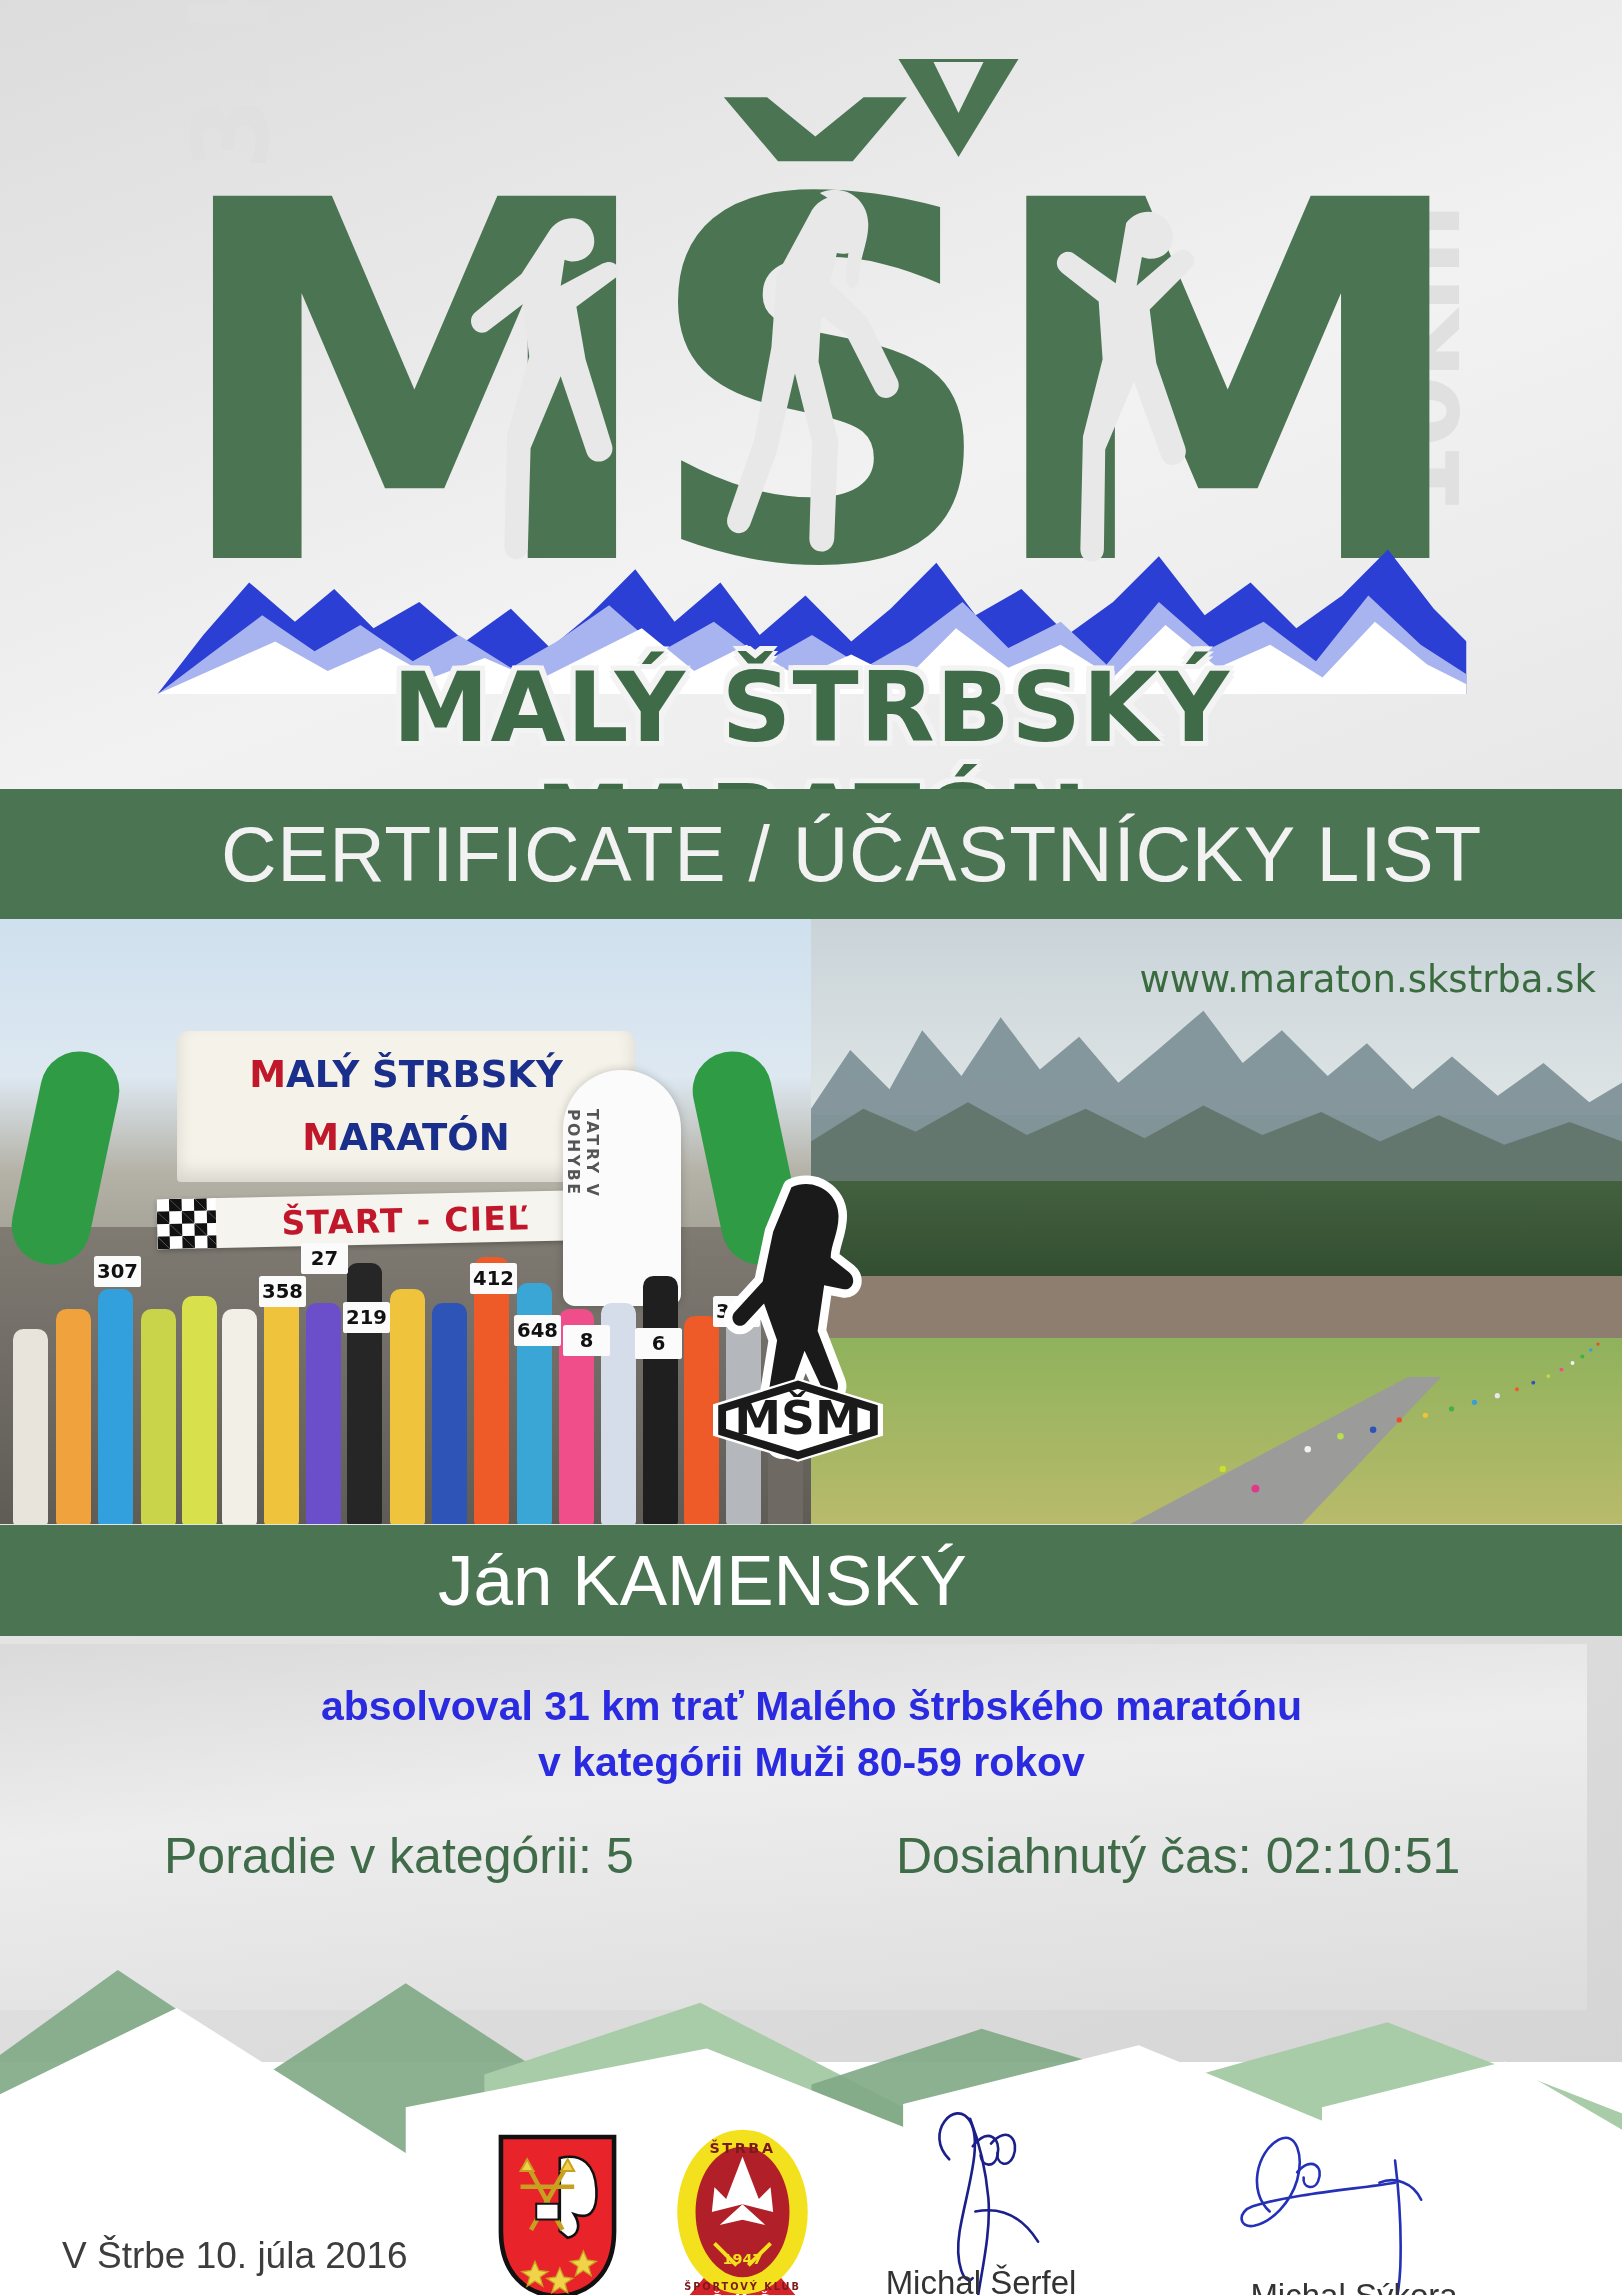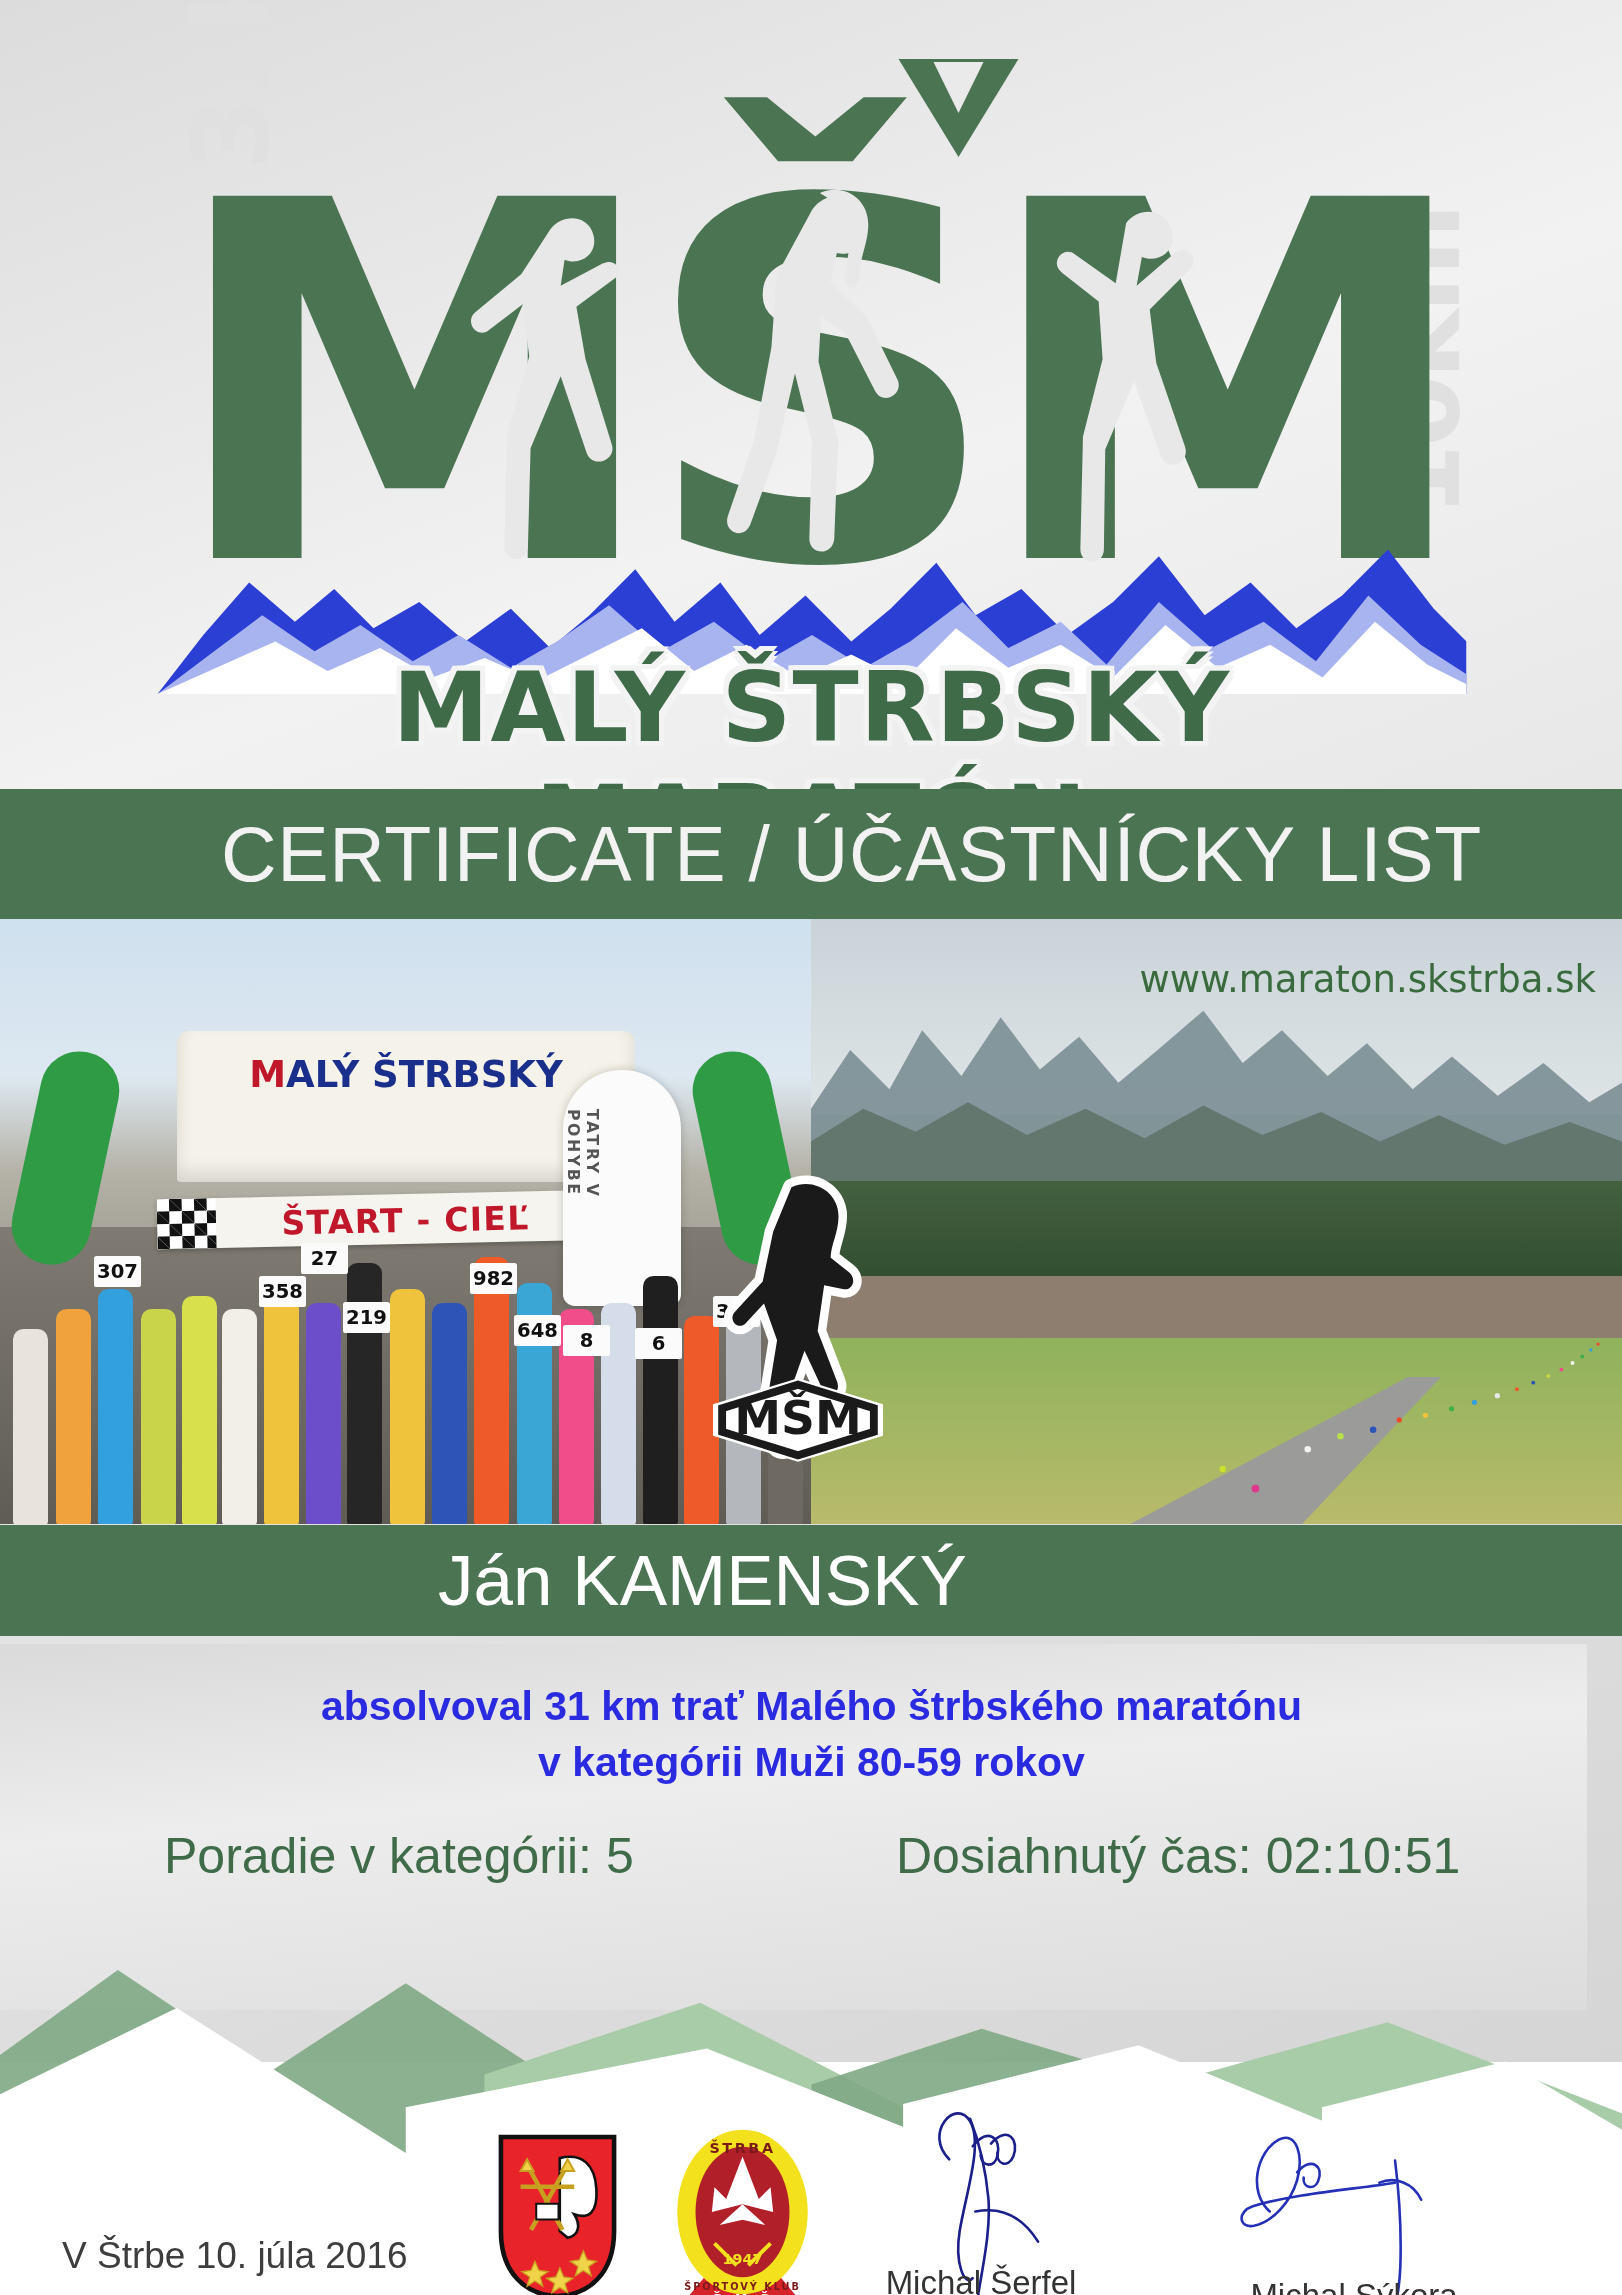--- a/index.html
+++ b/index.html
@@ -216,20 +216,21 @@
   <div id="photos">
 
     <div class="photo" id="photo-left">
       <div class="street"></div>
 
       <div class="arch">
         <div class="arch-leg" style="left:0;top:39px;transform:rotate(12deg);"></div>
         <div class="arch-leg" style="left:681px;top:39px;transform:rotate(-12deg);"></div>
         <div class="arch-banner">
           <div class="arch-t1"><span class="r">M</span><span>ALÝ  ŠTRBSKÝ</span></div>
+          <div class="arch-t2"><span class="r">M</span><span>ARATÓN</span></div>
         </div>
         <div class="tape">
           <div class="checker" style="left:0;"></div>
           <div class="checker" style="right:0;"></div>
           <div class="tape-txt">ŠTART - CIEĽ</div>
         </div>
         <div class="flag-tatry">
           <span>TATRY V POHYBE</span>
         </div>
       </div>
@@ -252,21 +253,21 @@
         <div class="runner" style="left:601px;height:222px;background:#d5ddea;"></div>
         <div class="runner" style="left:643px;height:249px;background:#1f1f1f;"></div>
         <div class="runner" style="left:684px;height:209px;background:#ee5a28;"></div>
         <div class="runner" style="left:726px;height:229px;background:#b4b7bb;"></div>
         <div class="runner" style="left:768px;height:216px;background:#6e6a63;"></div>
 
         <div class="bib" style="left:94px;top:39px;">307</div>
         <div class="bib" style="left:259px;top:59px;">358</div>
         <div class="bib" style="left:343px;top:85px;">219</div>
         <div class="bib" style="left:301px;top:26px;">27</div>
-        <div class="bib" style="left:470px;top:46px;">982</div>
+        <div class="bib" style="left:470px;top:46px;">412</div>
         <div class="bib" style="left:514px;top:98px;">648</div>
         <div class="bib" style="left:563px;top:108px;">8</div>
         <div class="bib" style="left:635px;top:111px;">6</div>
         <div class="bib" style="left:713px;top:79px;">360</div>
       </div>
     </div>
 
     <div class="photo" id="photo-right">
       <div class="sky"></div>
       <svg class="tatra" viewBox="0 0 1240 330" preserveAspectRatio="none">

